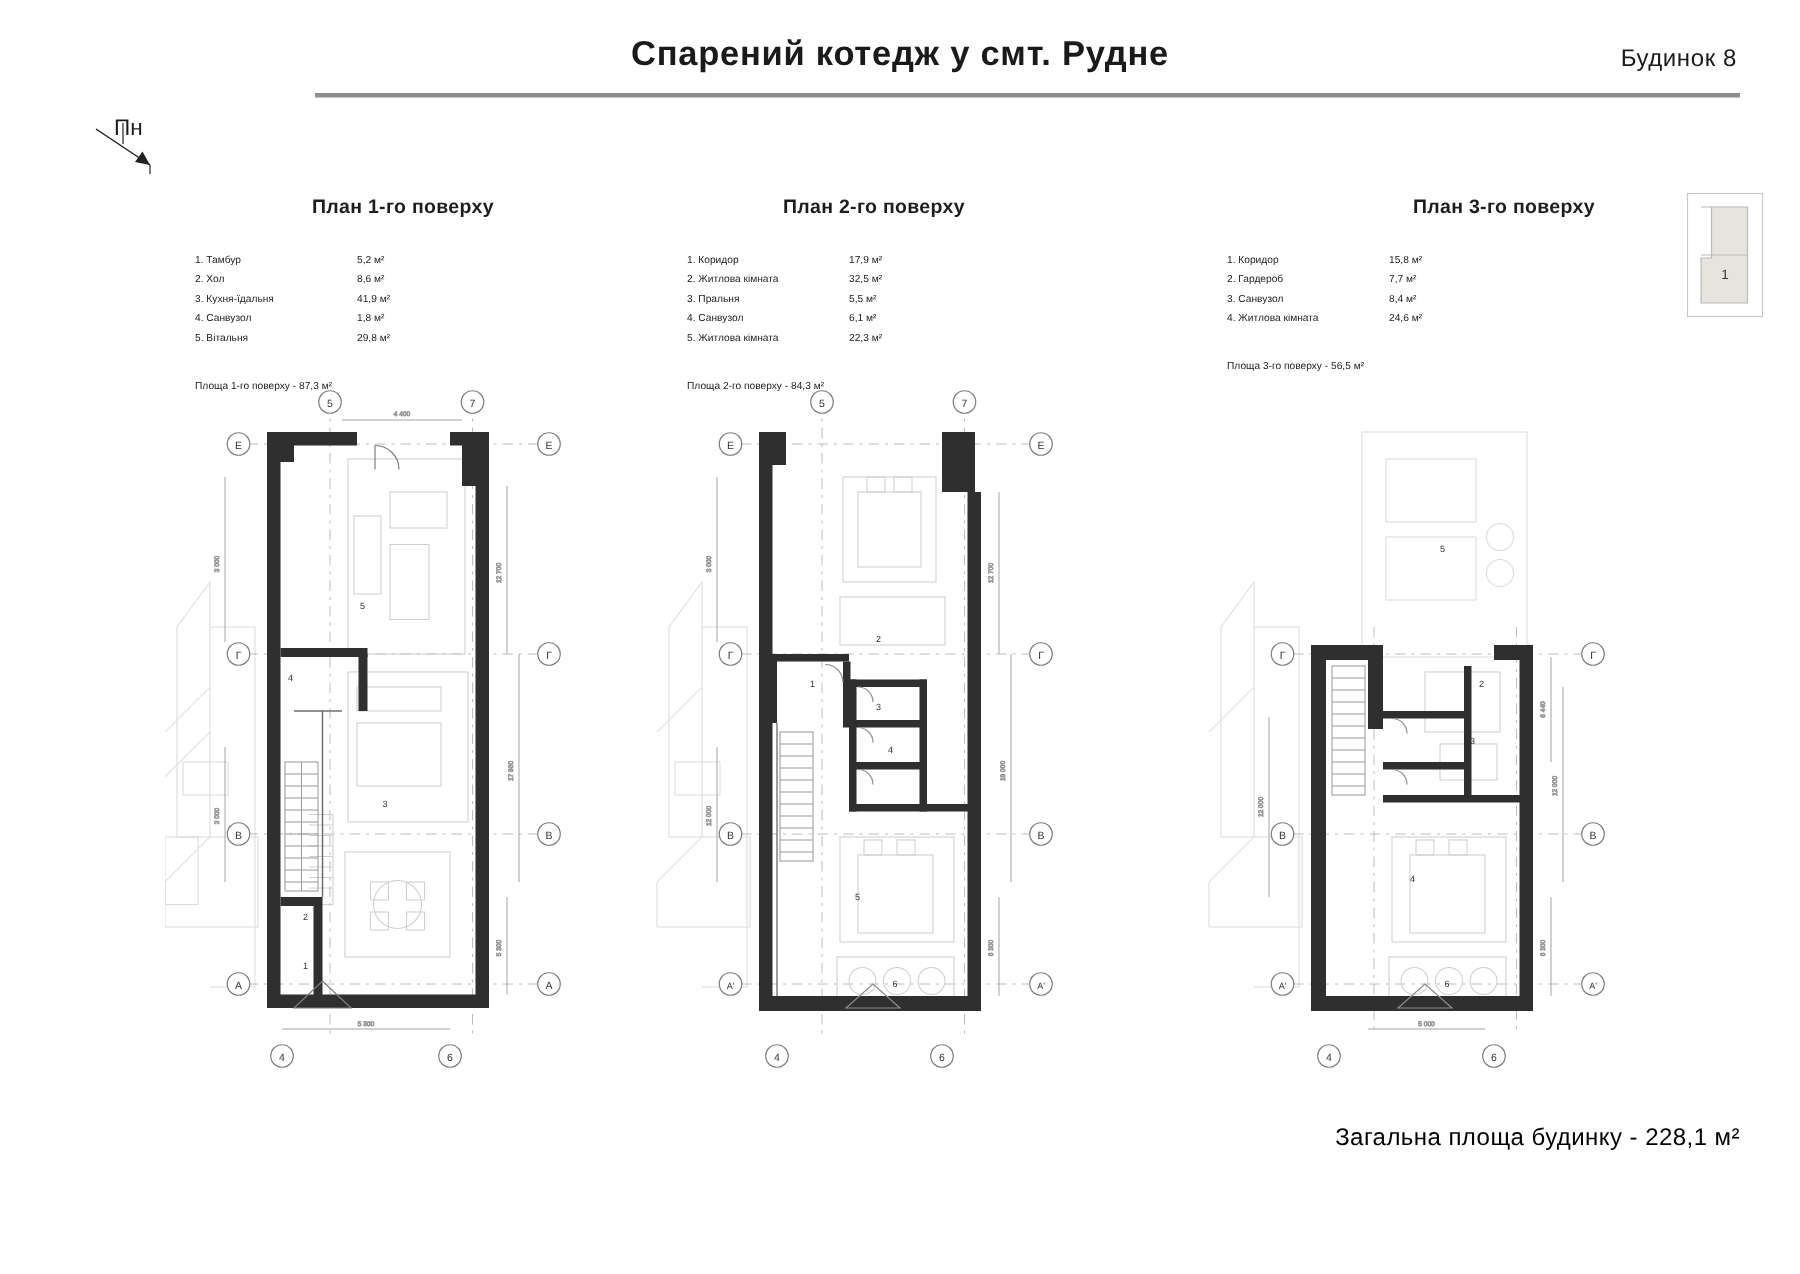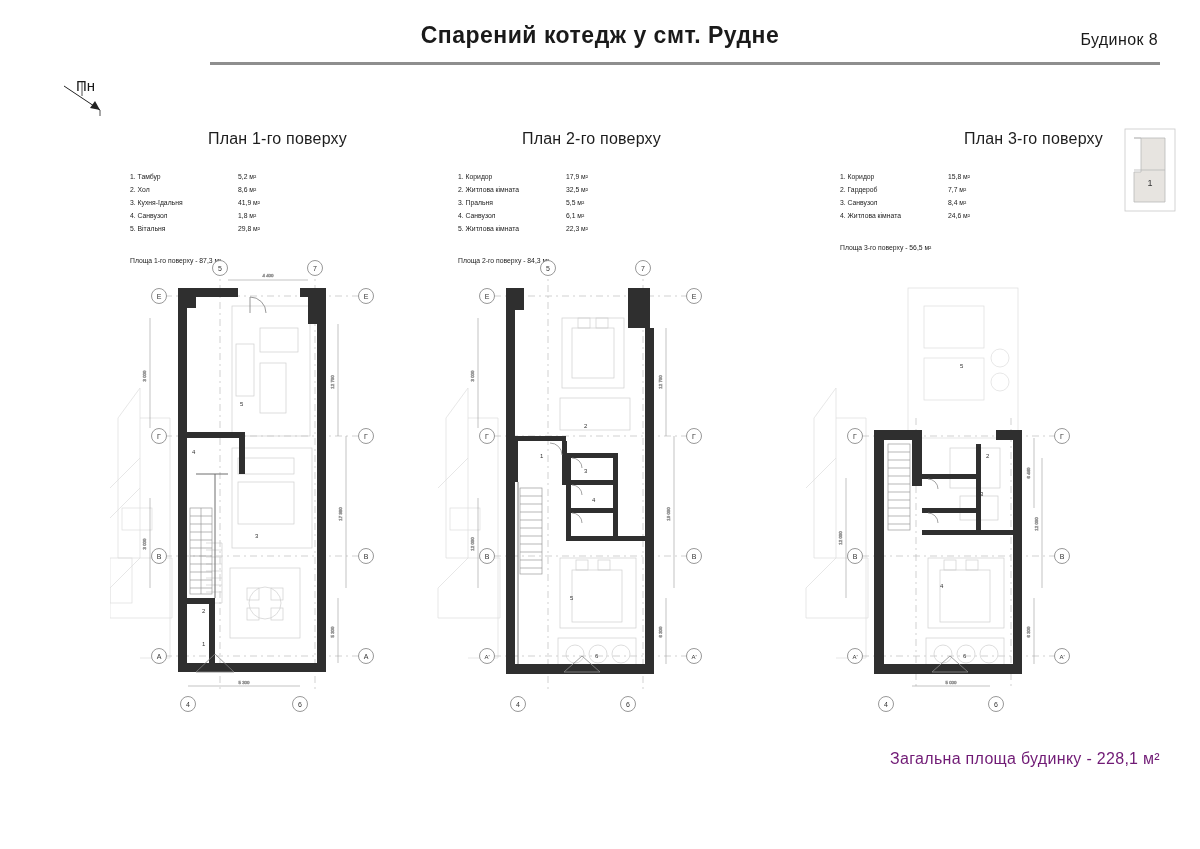--- a/index.html
+++ b/index.html
@@ -38,23 +38,23 @@
   }
 
   
   .north { position:absolute; left:62px; top:80px; width:60px; height:40px; }
   .north-label { position:absolute; left:14px; top:-3px; font-size:15px; }
 
   
   .plan-col { position:absolute; top:130px; width:330px; }
   .col-1 { left:130px; }
   .col-2 { left:450px; }
-  .col-3 { left:832px; }
-
-  .plan-title { font-size:16px; font-weight:400; color:#1d1d1d; letter-spacing:.2px; }
+  .col-3 { left:810px; }
+
+  .plan-title { font-size:13px; font-weight:700; color:#1d1d1d; letter-spacing:.2px; }
   .col-1 .plan-title { margin-left:78px; }
   .col-2 .plan-title { margin-left:72px; }
   .col-3 .plan-title { margin-left:132px; }
 
   .room-list { margin-top:22px; font-size:6.8px; line-height:1.92; color:#222; }
   .room-row { display:flex; }
   .room-name { width:108px; }
   .room-area { width:60px; }
 
   .area-total { margin-top:22px; font-size:6.8px; color:#222; }
@@ -69,21 +69,21 @@
   .d3 { left:800px; }
 
   .drawing svg { display:block; }
 
   
   .keyplan { position:absolute; right:24px; top:128px; width:52px; height:84px; }
 
   
   .total-area {
     position:absolute; right:40px; top:750px;
-    font-size:16px; letter-spacing:.3px; color:#701a75;
+    font-size:16px; letter-spacing:.3px; color:#000000;
   }
 </style>
 </head>
 <body>
 
 <div class="sheet">
 
   <div class="title-bar">
     <div class="main-title">Спарений котедж у смт. Рудне</div>
     <div class="house-label">Будинок 8</div>

